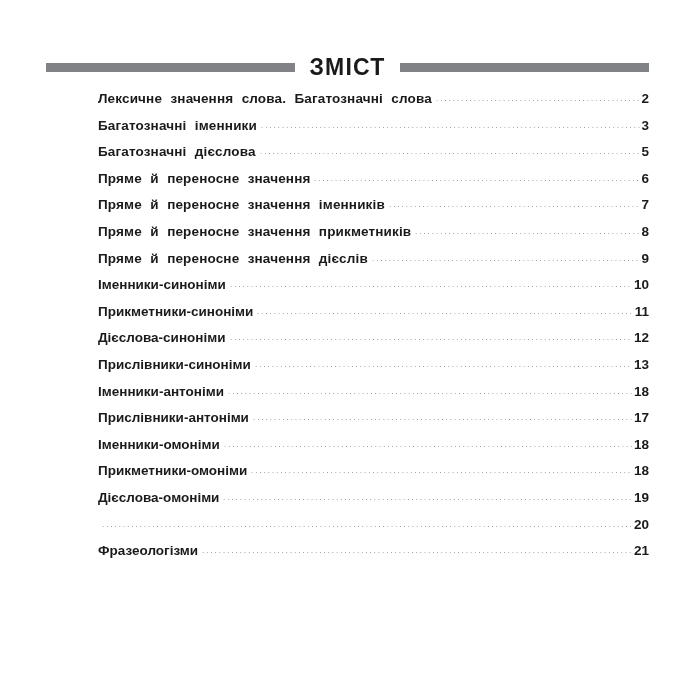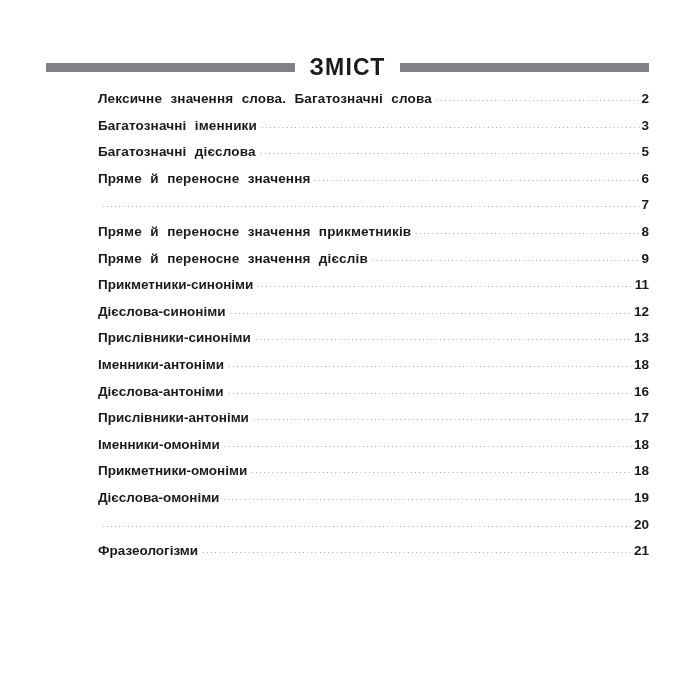--- a/index.html
+++ b/index.html
@@ -141,59 +141,60 @@
         <span class="entry-label">Багатозначні дієслова</span>
         <span class="entry-dots"></span>
         <span class="entry-page">5</span>
       </div>
       <div class="toc-entry spaced">
         <span class="entry-label">Пряме й переносне значення</span>
         <span class="entry-dots"></span>
         <span class="entry-page">6</span>
       </div>
       <div class="toc-entry spaced">
+        <span class="entry-label">Пряме й переносне значення іменників</span>
         <span class="entry-dots"></span>
         <span class="entry-page">7</span>
       </div>
       <div class="toc-entry spaced">
         <span class="entry-label">Пряме й переносне значення прикметників</span>
         <span class="entry-dots"></span>
         <span class="entry-page">8</span>
       </div>
       <div class="toc-entry spaced">
         <span class="entry-label">Пряме й переносне значення дієслів</span>
         <span class="entry-dots"></span>
         <span class="entry-page">9</span>
       </div>
       <div class="toc-entry">
+        <span class="entry-label">Іменники-синоніми</span>
+        <span class="entry-dots"></span>
+        <span class="entry-page">10</span>
+      </div>
+      <div class="toc-entry">
         <span class="entry-label">Прикметники-синоніми</span>
         <span class="entry-dots"></span>
         <span class="entry-page">11</span>
       </div>
       <div class="toc-entry">
         <span class="entry-label">Дієслова-синоніми</span>
         <span class="entry-dots"></span>
         <span class="entry-page">12</span>
       </div>
       <div class="toc-entry">
         <span class="entry-label">Прислівники-синоніми</span>
         <span class="entry-dots"></span>
         <span class="entry-page">13</span>
       </div>
       <div class="toc-entry">
         <span class="entry-label">Іменники-антоніми</span>
         <span class="entry-dots"></span>
         <span class="entry-page">18</span>
       </div>
       <div class="toc-entry">
-        <span class="entry-label">Дієслова-антоніми</span>
-        <span class="entry-dots"></span>
-        <span class="entry-page">16</span>
-      </div>
-      <div class="toc-entry">
         <span class="entry-label">Прислівники-антоніми</span>
         <span class="entry-dots"></span>
         <span class="entry-page">17</span>
       </div>
       <div class="toc-entry">
         <span class="entry-label">Іменники-омоніми</span>
         <span class="entry-dots"></span>
         <span class="entry-page">18</span>
       </div>
       <div class="toc-entry">

